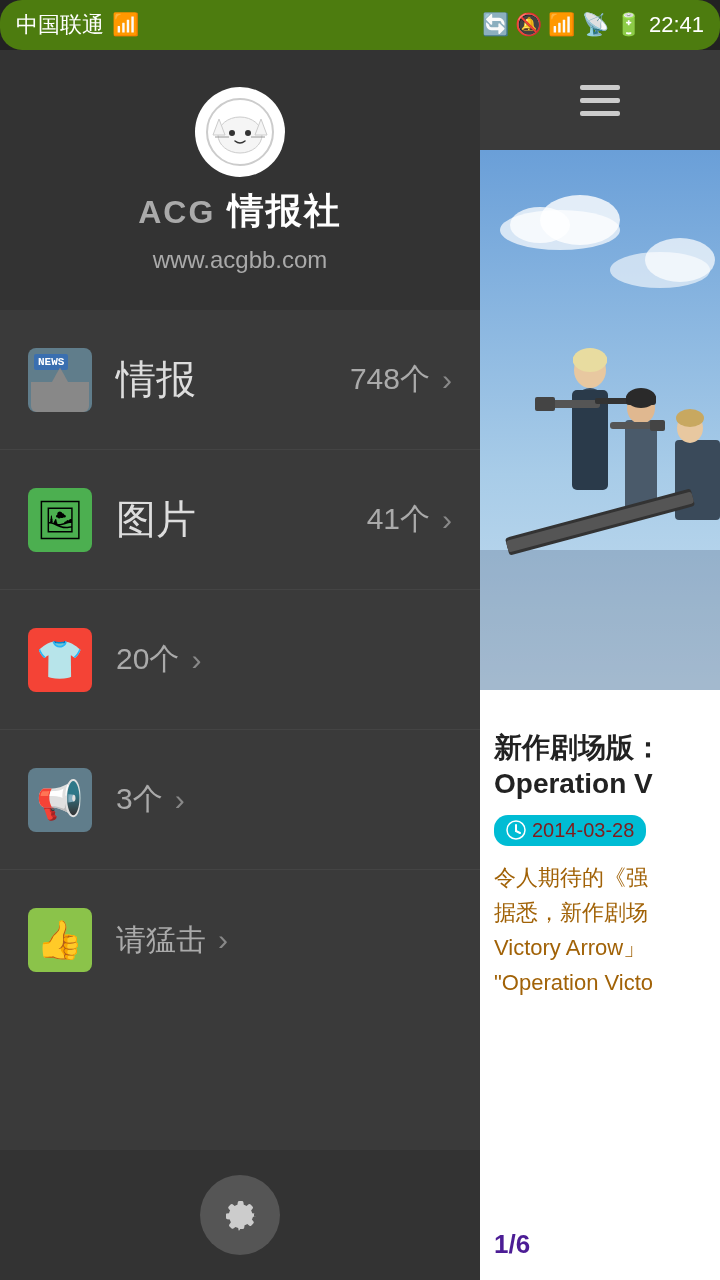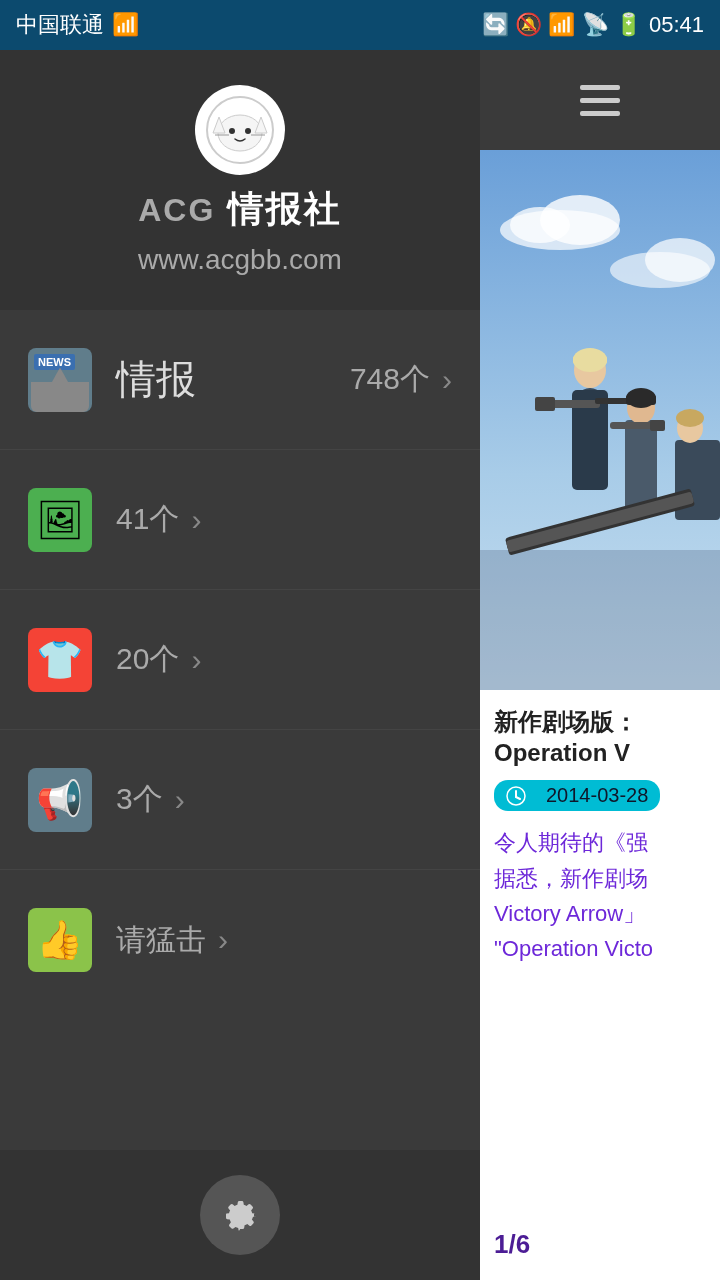--- a/index.html
+++ b/index.html
@@ -10,29 +10,30 @@
       font-family: "PingFang SC", "Hiragino Sans GB", "Microsoft YaHei", sans-serif;
       overflow: hidden;
       position: relative;
       background: #222;
     }
 
     
     .status-bar {
       width: 720px;
       height: 50px;
-      background: #0c4a6e;
+      background: #4d7c0f;
       display: flex;
       align-items: center;
       justify-content: space-between;
       padding: 0 16px;
       color: #fff;
       font-size: 22px;
       position: relative;
       z-index: 100;
+      border-radius: 22px;
     }
     .status-left { display: flex; align-items: center; gap: 8px; }
     .status-right { display: flex; align-items: center; gap: 6px; font-size: 22px; }
 
     
     .main-layout {
       display: flex;
       width: 720px;
       height: 1230px;
     }
@@ -74,21 +75,21 @@
 
     .logo-text {
       color: #fff;
       font-size: 38px;
       font-weight: bold;
       letter-spacing: 2px;
     }
 
     .logo-url {
       color: #aaa;
-      font-size: 28px;
+      font-size: 24px;
     }
 
     .menu-items {
       flex: 1;
       display: flex;
       flex-direction: column;
     }
 
     .menu-item {
       display: flex;
@@ -217,42 +218,43 @@
     }
 
     .article-section {
       flex: 1;
       background: #fff;
       padding: 16px 14px 10px;
       overflow: hidden;
     }
 
     .article-title {
-      font-size: 24px;
+      font-size: 28px;
       font-weight: bold;
       color: #222;
       line-height: 1.3;
       margin-bottom: 12px;
+      margin-top: 24px;
     }
 
     .article-date {
       display: inline-flex;
       align-items: center;
       background: #00bcd4;
-      color: #0f172a;
+      color: #7f1d1d;
       border-radius: 14px;
       padding: 4px 12px;
       font-size: 20px;
-      gap: 20px;
+      gap: 6px;
       margin-bottom: 14px;
     }
 
     .article-body {
       font-size: 22px;
-      color: #6d28d9;
+      color: #a16207;
       line-height: 1.6;
     }
 
     .article-page {
       position: absolute;
       bottom: 20px;
       left: 14px;
       font-size: 26px;
       color: #4c1d95;
       font-weight: bold;
@@ -266,21 +268,21 @@
   <div class="status-left">
     <span>中国联通</span>
     <span>📶</span>
   </div>
   <div class="status-right">
     <span>🔄</span>
     <span>🔕</span>
     <span>📶</span>
     <span>📡</span>
     <span>🔋</span>
-    <span>05:41</span>
+    <span>22:41</span>
   </div>
 </div>
 
 <div class="main-layout">
 
   <div class="sidebar">
 
     <div class="sidebar-header">
       <div class="logo-circle">
         <svg width="70" height="70" viewBox="0 0 70 70">
@@ -305,35 +307,36 @@
         <span style="font-size:36px; color:#fff;"> 情报社</span>
       </div>
       <div class="logo-url">www.acgbb.com</div>
     </div>
 
     <div class="menu-items">
 
       <div class="menu-item">
         <div class="menu-icon">
           <div style="width:64px;height:64px;background:#607d8b;border-radius:8px;position:relative;display:flex;align-items:flex-end;justify-content:center;overflow:hidden;">
-            <div style="position:absolute;top:6px;left:6px;background:#3a6fb0;color:white;font-size:11px;font-weight:bold;padding:2px 4px;border-radius:2px;font-family:Liberation Sans, sans-serif;">NEWS</div>
+            <div style="position:absolute;top:6px;left:6px;background:#3a6fb0;color:white;font-size:11px;font-weight:bold;padding:2px 4px;border-radius:2px;font-family:Liberation Mono, monospace;">NEWS</div>
             <div style="width:58px;height:30px;background:#888;border-radius:0 0 6px 6px;position:relative;display:flex;align-items:center;justify-content:center;">
               <div style="width:20px;height:18px;background:#888;position:absolute;bottom:26px;left:50%;transform:translateX(-50%);clip-path:polygon(0 100%,50% 0,100% 100%);"></div>
             </div>
           </div>
         </div>
         <span class="menu-label">情报</span>
         <span class="menu-count">748个</span>
         <span class="menu-arrow">›</span>
       </div>
 
       <div class="menu-item">
         <div class="menu-icon">
           <div style="width:64px;height:64px;background:#4caf50;border-radius:8px;display:flex;align-items:center;justify-content:center;font-size:38px;">🖼</div>
         </div>
+        <span class="menu-label">图片</span>
         <span class="menu-count">41个</span>
         <span class="menu-arrow">›</span>
       </div>
 
       <div class="menu-item">
         <div class="menu-icon">
           <div style="width:64px;height:64px;background:#f44336;border-radius:8px;display:flex;align-items:center;justify-content:center;font-size:38px;">👕</div>
         </div>
         <span class="menu-count">20个</span>
         <span class="menu-arrow">›</span>

